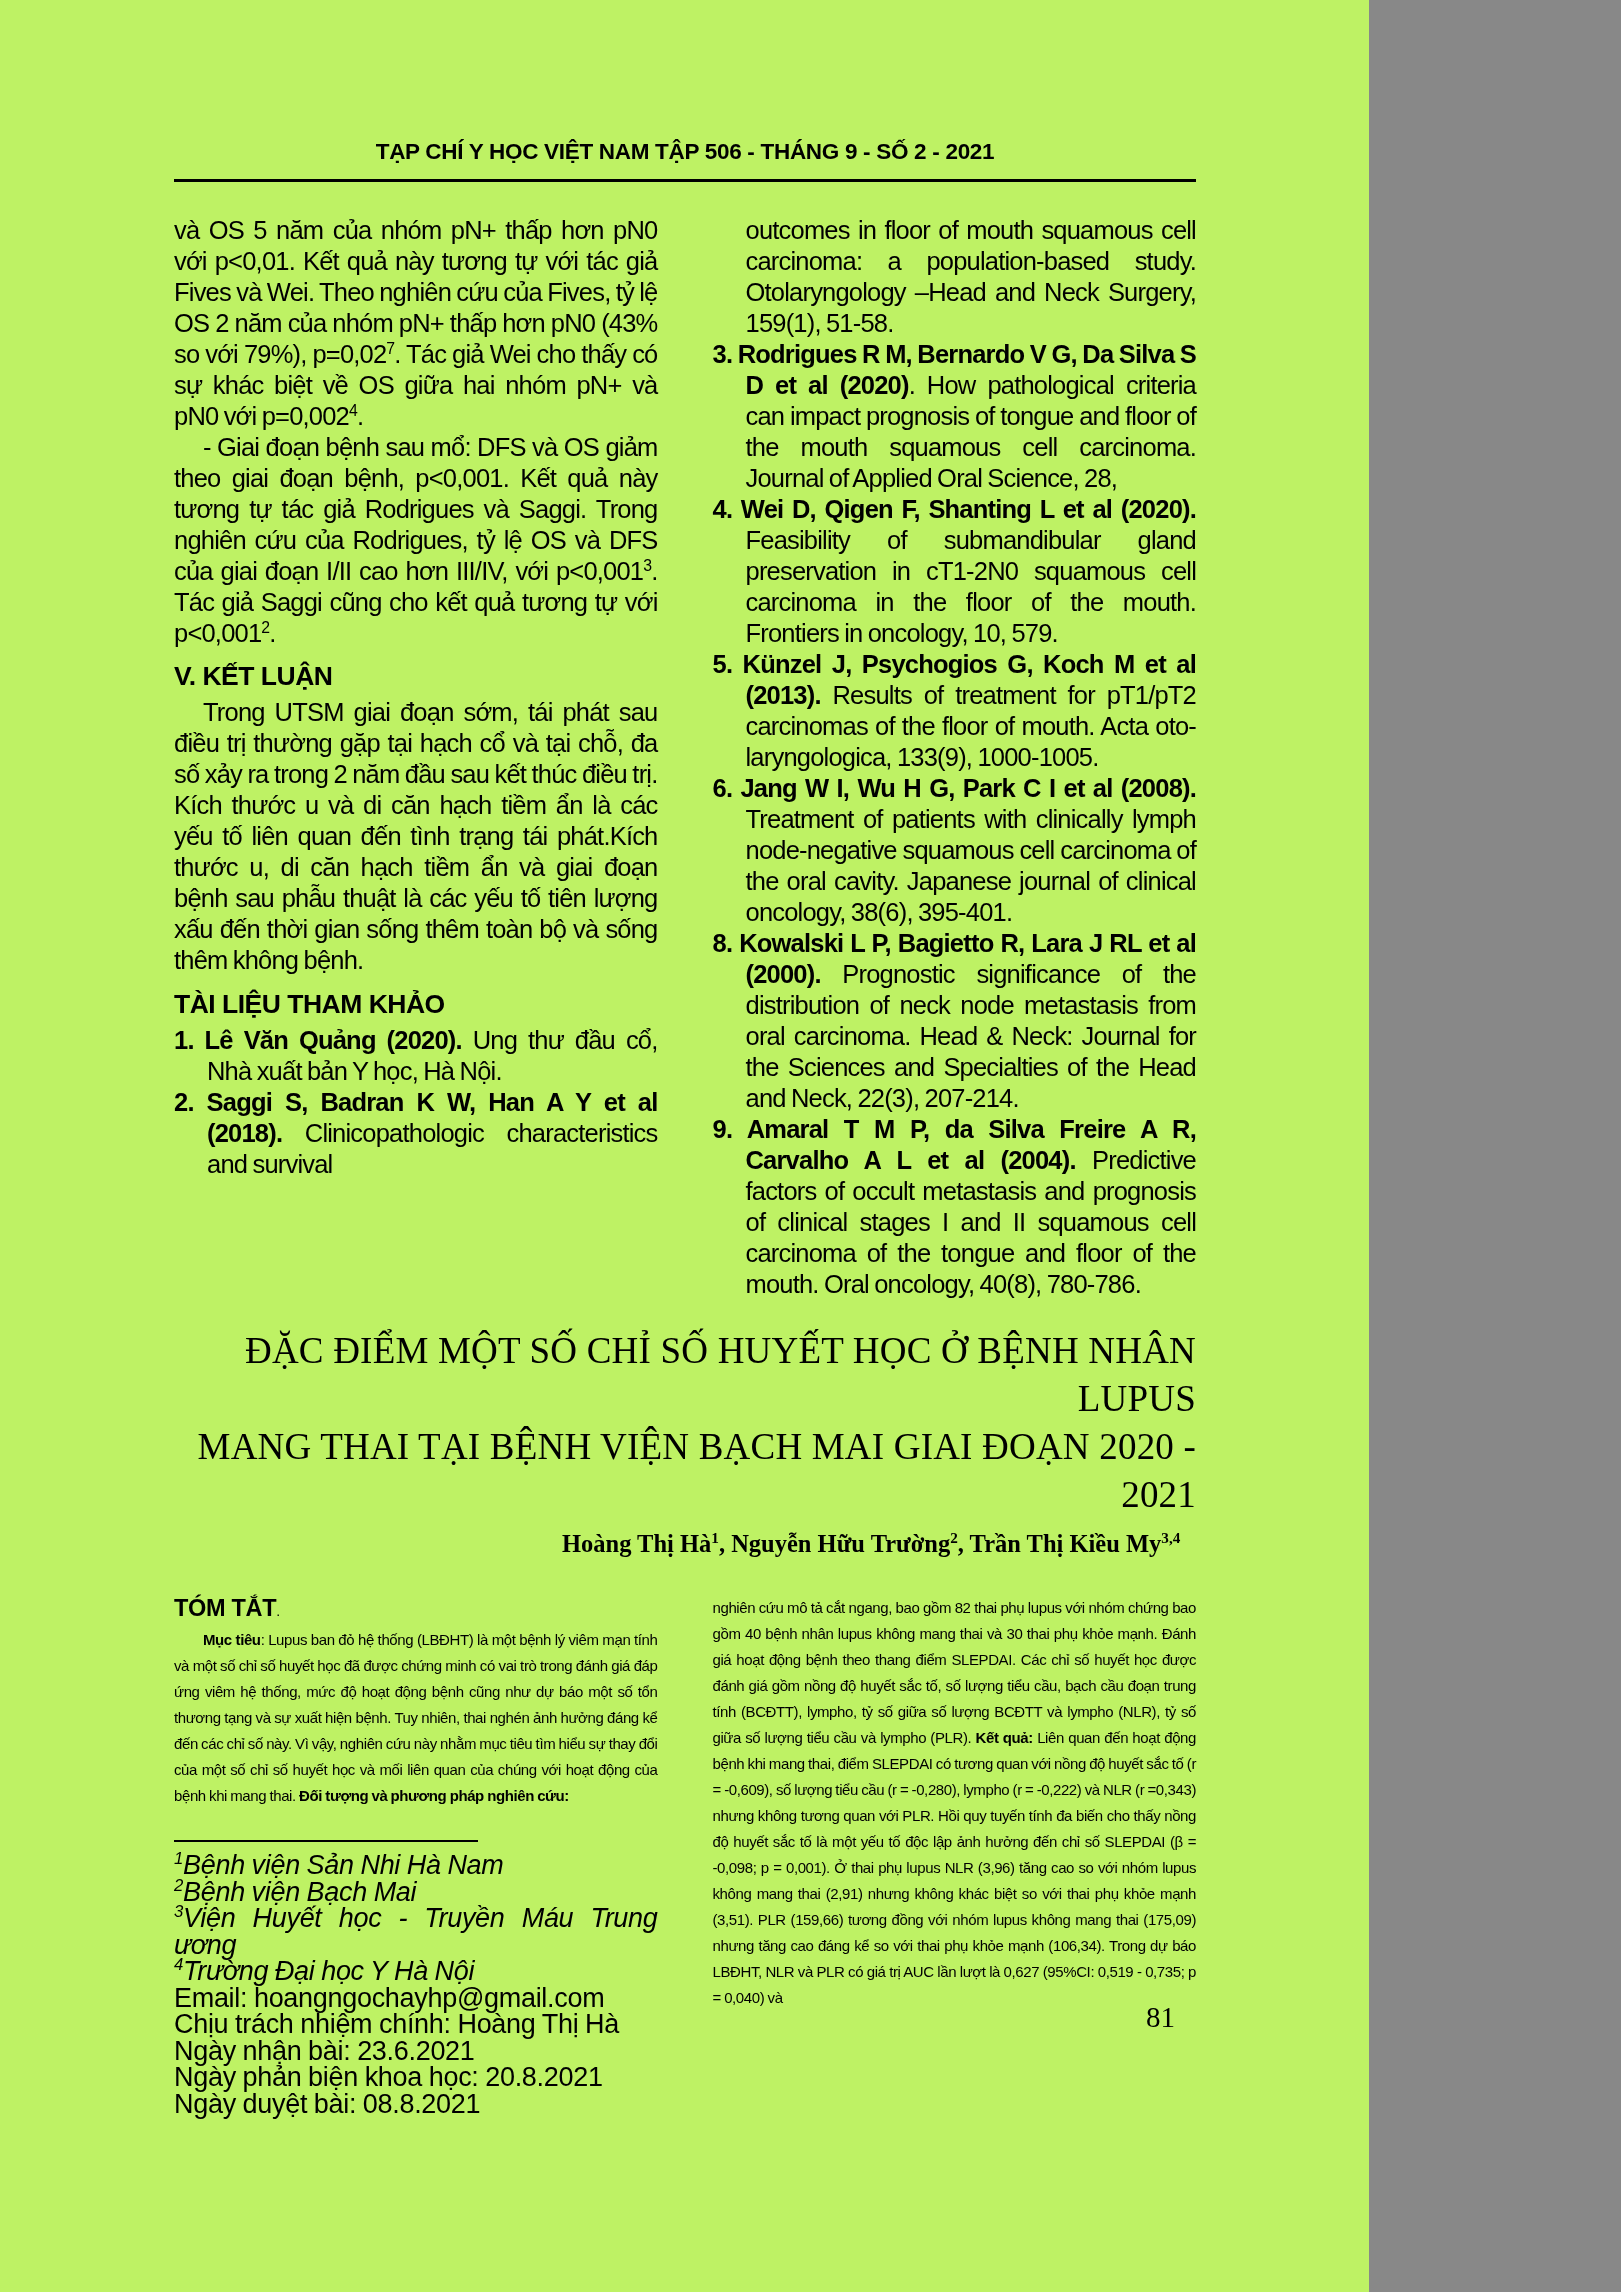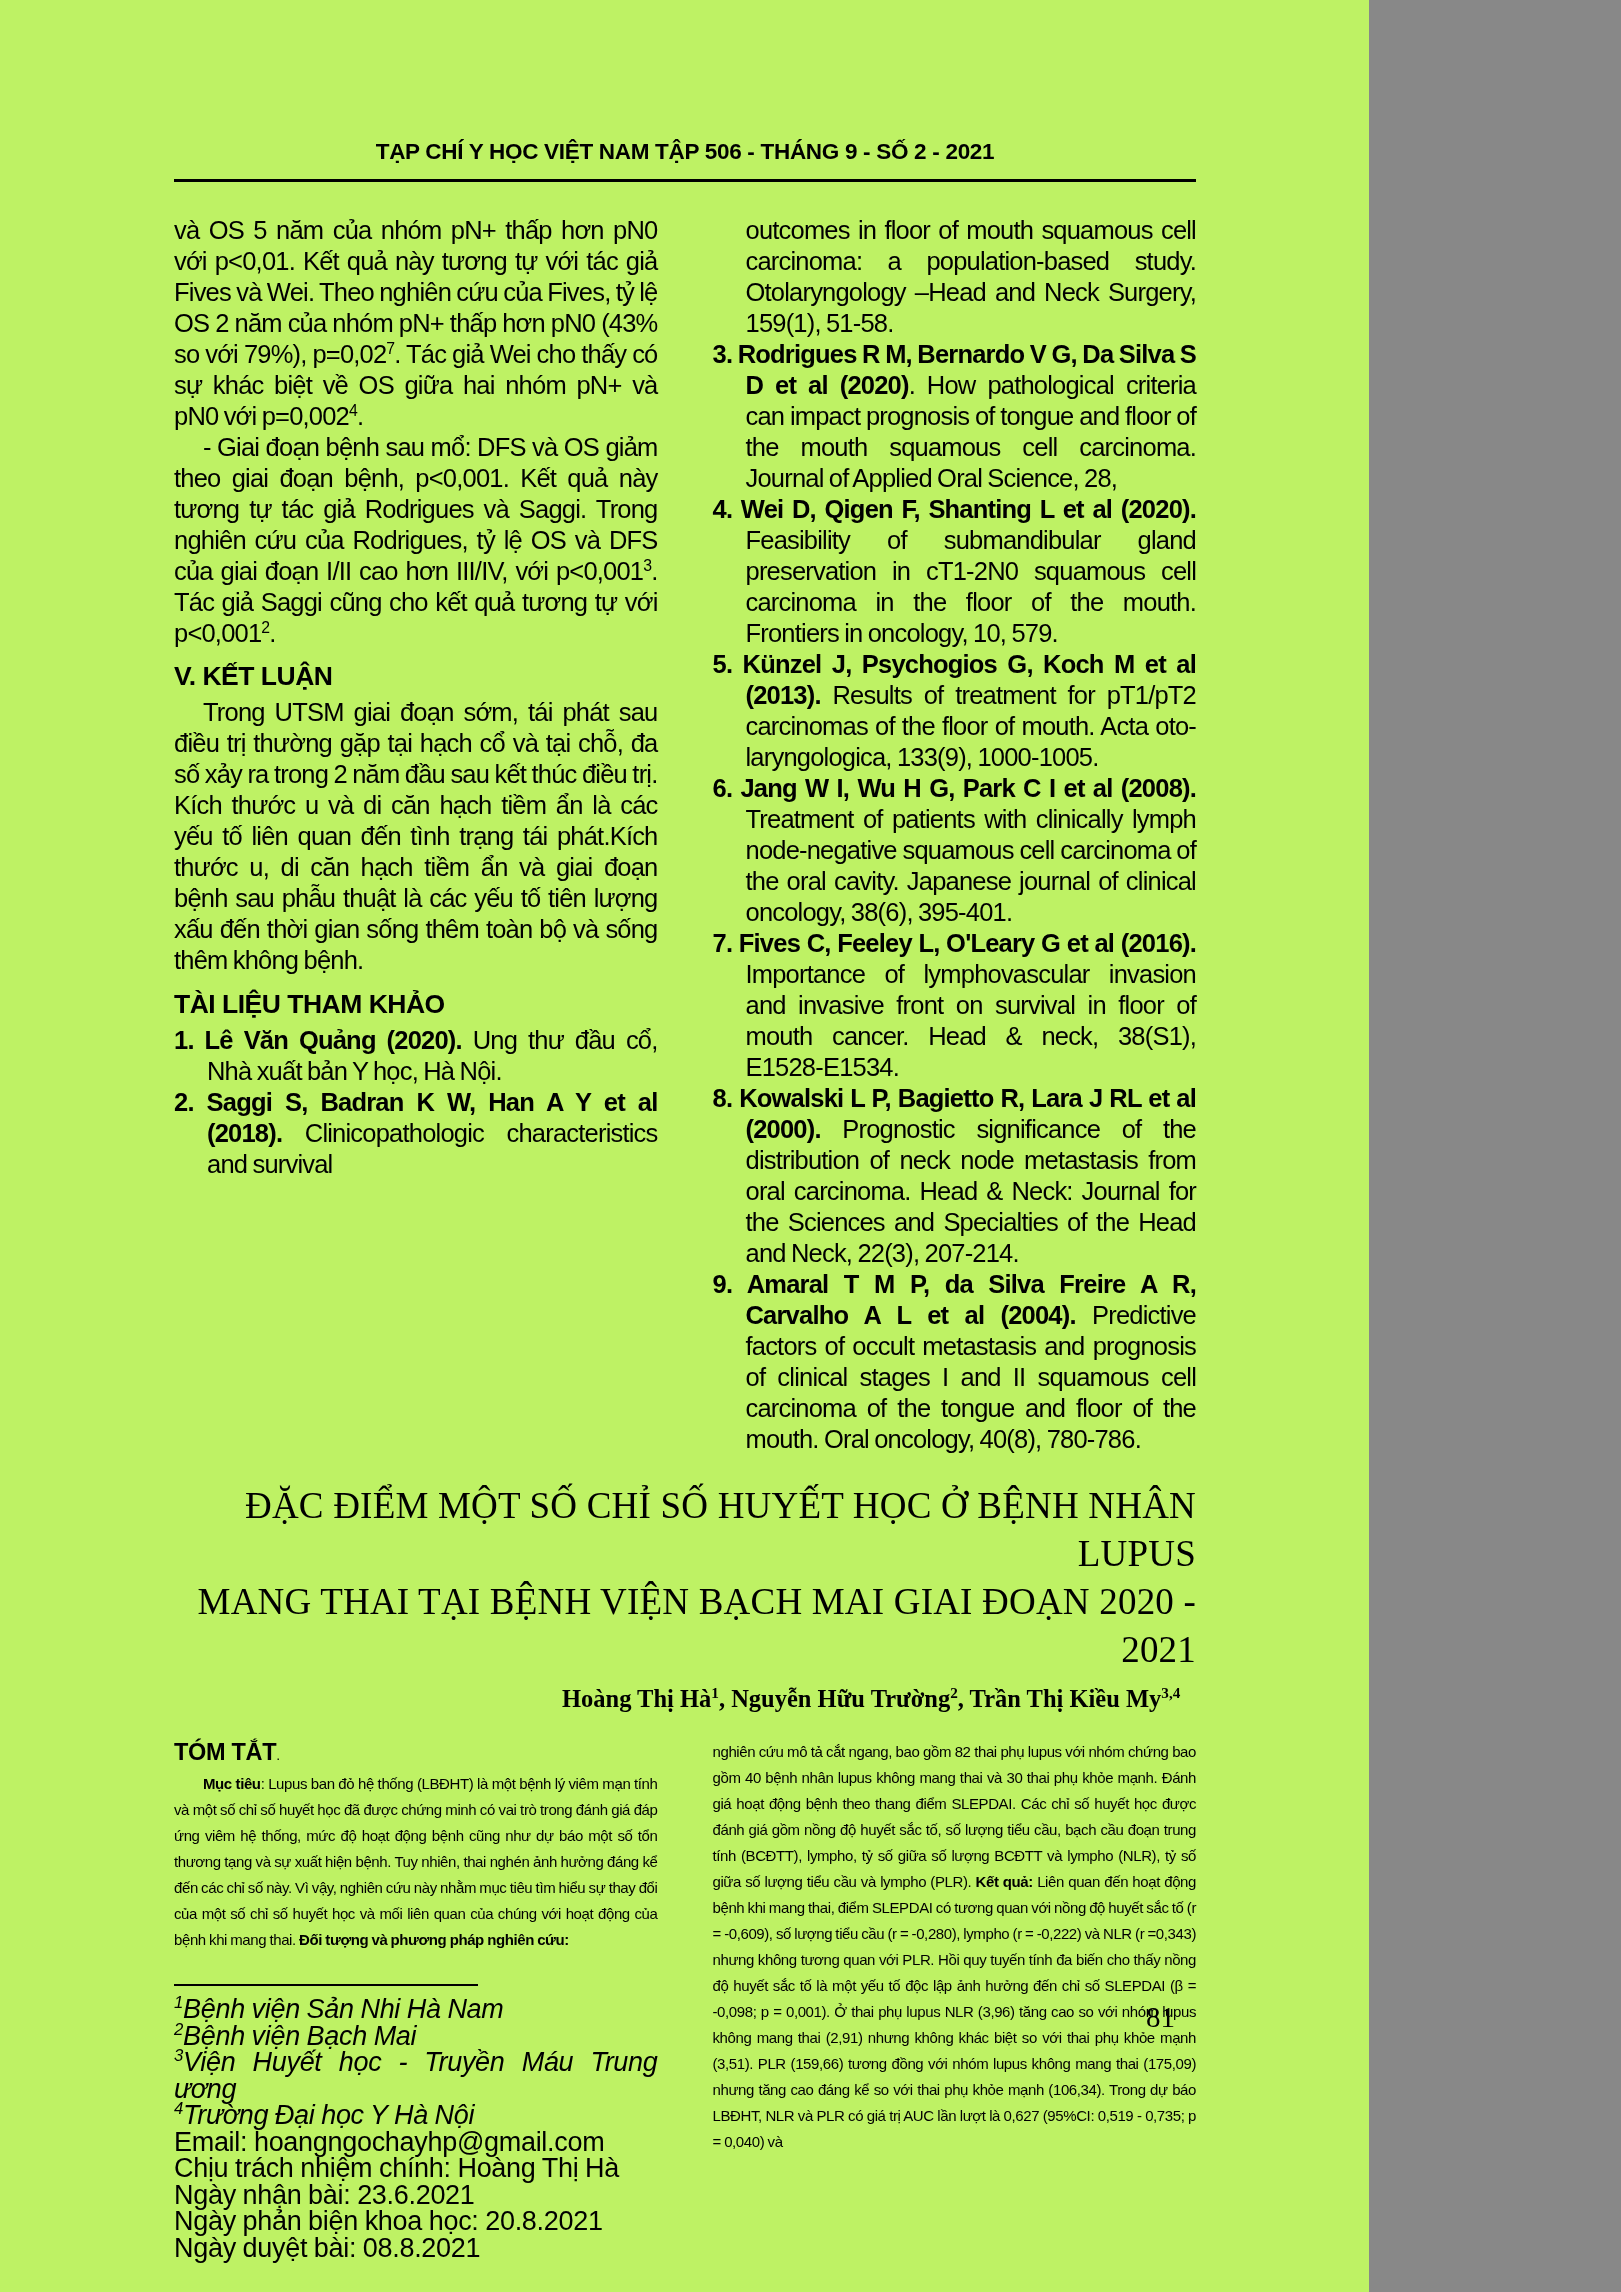--- a/index.html
+++ b/index.html
@@ -62,21 +62,21 @@
   }
   .authors {
     font-family:"Liberation Serif", serif;
     font-weight:bold;
     font-size:24.5px;
     text-align:right;
     padding-right:15.7px;
     margin-top:11.8px;
   }
   
-  .cols2 { margin-top:26px; }
+  .cols2 { margin-top:37px; }
   .abstract p, .abstract-cont p {
     font-size:15px; line-height:26px;
     text-align:justify;
     letter-spacing:-0.4px; word-spacing:-0.5px;
   }
   h3.abstract-heading {
     font-size:23.5px; font-weight:bold;
     letter-spacing:-0.3px;
     margin-bottom:4.9px;
   }
@@ -114,21 +114,20 @@
       <h2 class="section">TÀI LIỆU THAM KHẢO</h2>
       <p class="ref"><b>1. Lê Văn Quảng (2020).</b> Ung thư đầu cổ, Nhà xuất bản Y học, Hà Nội.</p>
       <p class="ref"><b>2. Saggi S, Badran K W, Han A Y et al (2018).</b> Clinicopathologic characteristics and survival</p>
     </div>
     <div class="col">
       <p class="ref ref-cont">outcomes in floor of mouth squamous cell carcinoma: a population-based study. Otolaryngology –Head and Neck Surgery, 159(1), 51-58.</p>
       <p class="ref"><b>3. Rodrigues R M, Bernardo V G, Da Silva S D et al (2020)</b>. How pathological criteria can impact prognosis of tongue and floor of the mouth squamous cell carcinoma. Journal of Applied Oral Science, 28,</p>
       <p class="ref"><b>4. Wei D, Qigen F, Shanting L et al (2020).</b> Feasibility of submandibular gland preservation in cT1-2N0 squamous cell carcinoma in the floor of the mouth. Frontiers in oncology, 10, 579.</p>
       <p class="ref"><b>5. Künzel J, Psychogios G, Koch M et al (2013).</b> Results of treatment for pT1/pT2 carcinomas of the floor of mouth. Acta oto-laryngologica, 133(9), 1000-1005.</p>
       <p class="ref"><b>6. Jang W I, Wu H G, Park C I et al (2008).</b> Treatment of patients with clinically lymph node-negative squamous cell carcinoma of the oral cavity. Japanese journal of clinical oncology, 38(6), 395-401.</p>
-      <p class="ref"><b>7. Fives C, Feeley L, O'Leary G et al (2016).</b> Importance of lymphovascular invasion and invasive front on survival in floor of mouth cancer. Head &amp; neck, 38(S1), E1528-E1534.</p>
       <p class="ref"><b>8. Kowalski L P, Bagietto R, Lara J RL et al (2000).</b> Prognostic significance of the distribution of neck node metastasis from oral carcinoma. Head &amp; Neck: Journal for the Sciences and Specialties of the Head and Neck, 22(3), 207-214.</p>
       <p class="ref"><b>9. Amaral T M P, da Silva Freire A R, Carvalho A L et al (2004).</b> Predictive factors of occult metastasis and prognosis of clinical stages I and II squamous cell carcinoma of the tongue and floor of the mouth. Oral oncology, 40(8), 780-786.</p>
     </div>
   </section>
 
   <h1 class="title2">
     <span>ĐẶC ĐIỂM MỘT SỐ CHỈ SỐ HUYẾT HỌC Ở BỆNH NHÂN LUPUS</span><br>
     <span>MANG THAI TẠI BỆNH VIỆN BẠCH MAI GIAI ĐOẠN 2020 - 2021</span>
   </h1>
 

